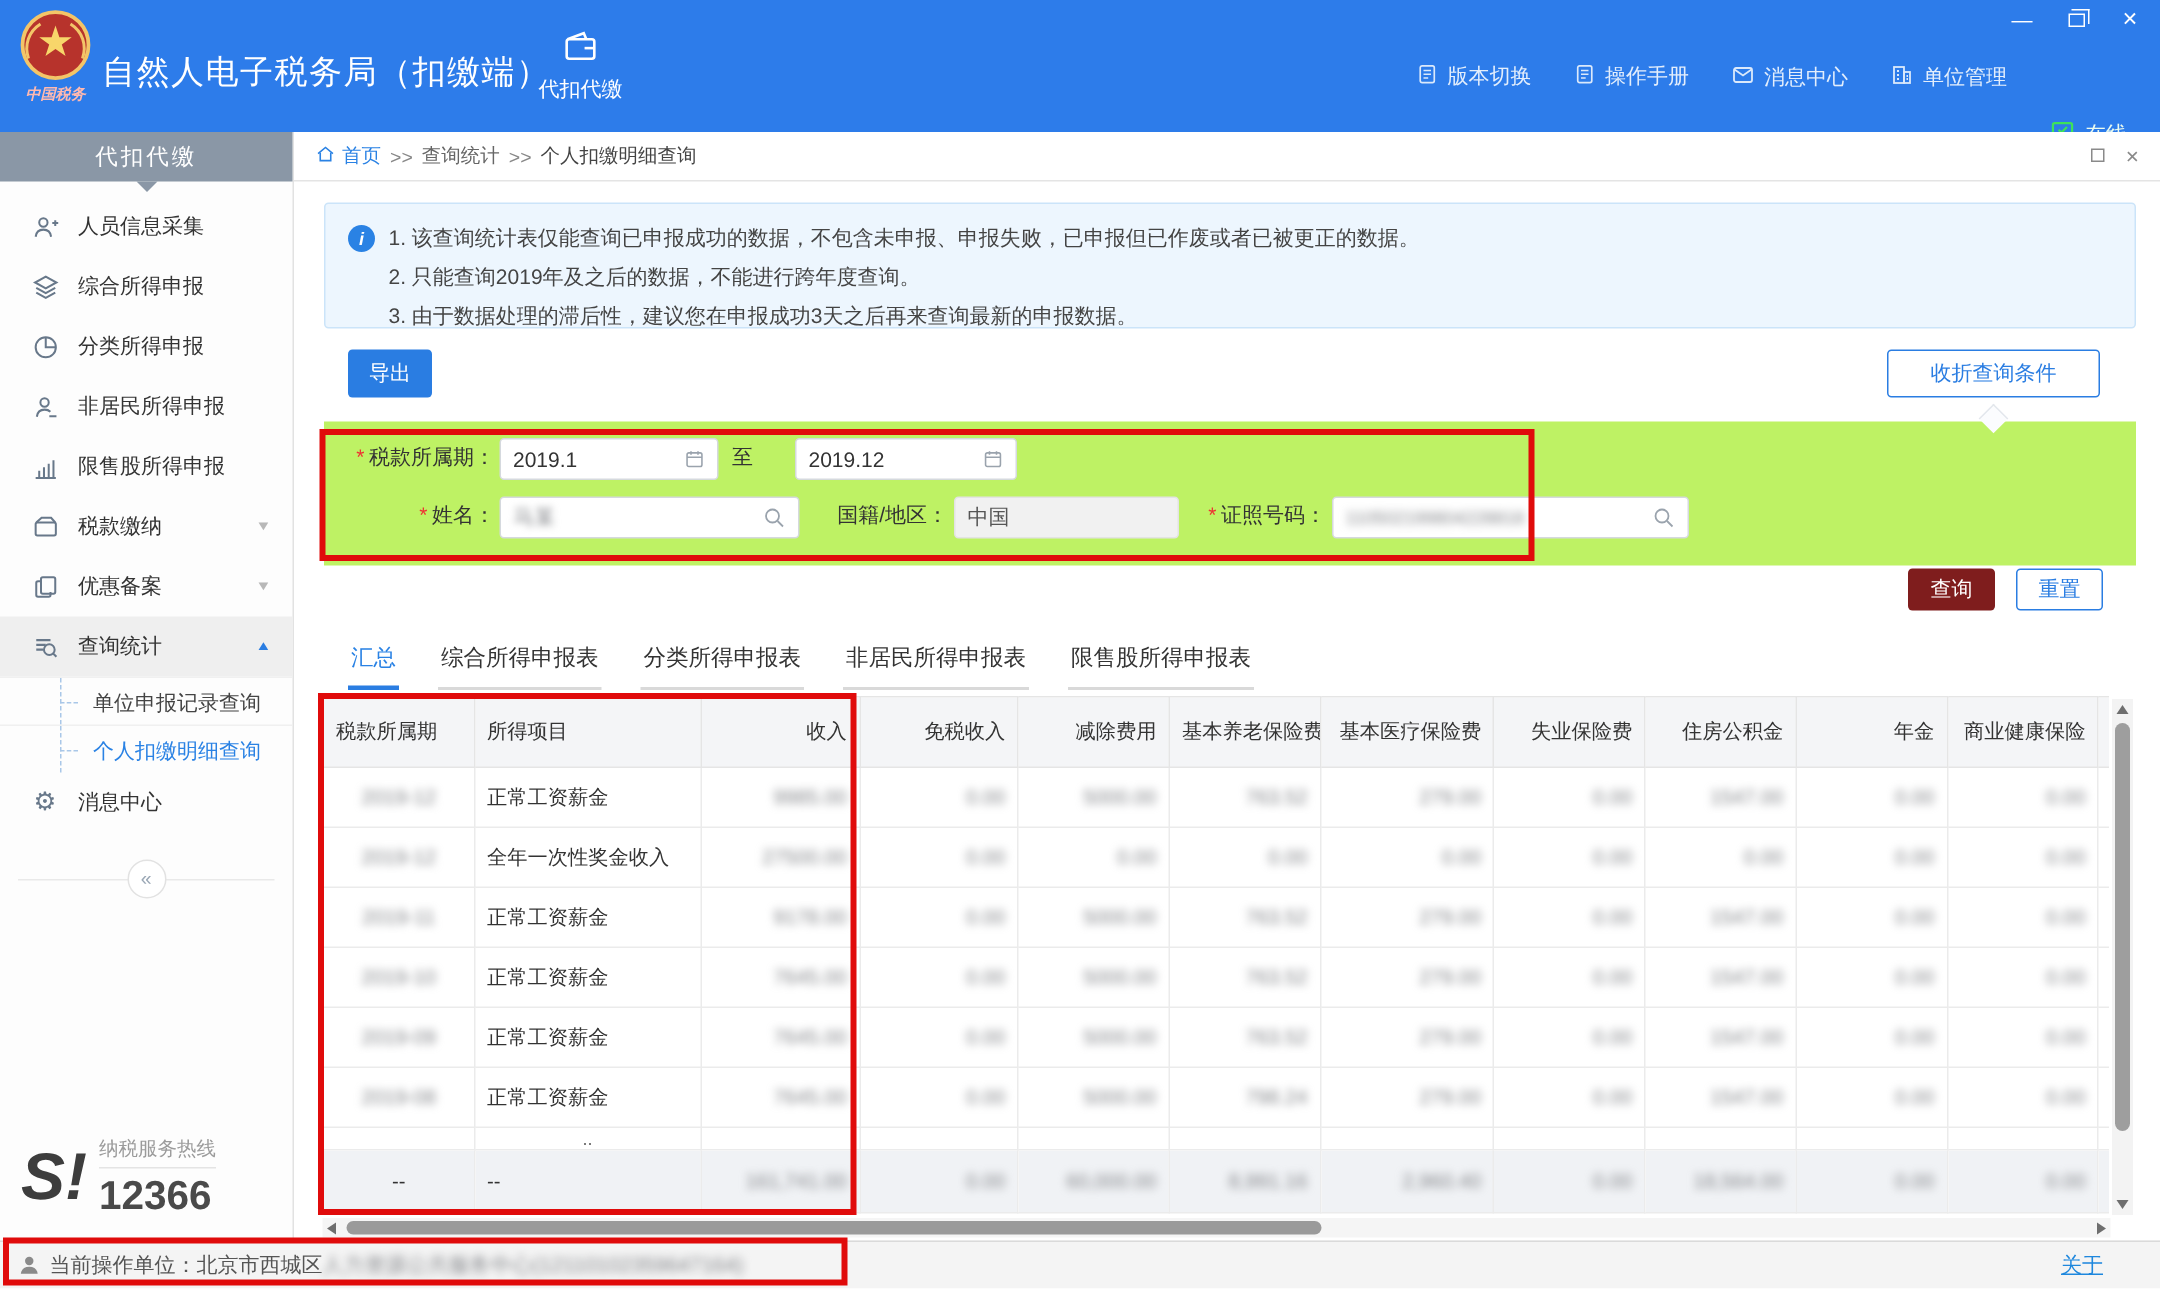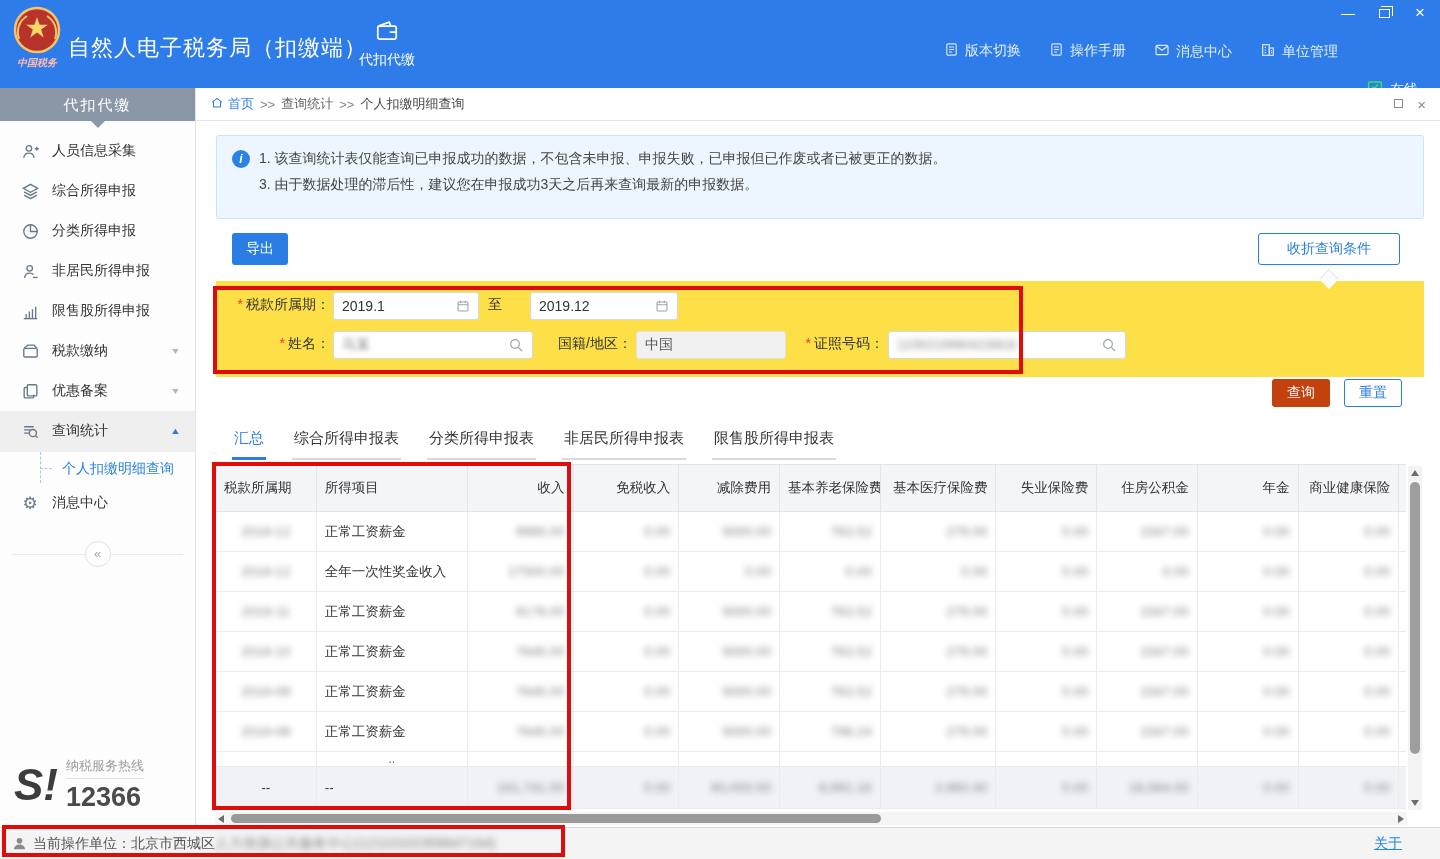--- a/index.html
+++ b/index.html
@@ -53,37 +53,37 @@
   .hotline-number{color:#4a4a4a;font-size:27px;font-weight:bold;margin-top:3px;}
   
   .notice{position:absolute;left:216px;top:135px;width:1208px;height:84px;background:#edf6fe;border:1px solid #cbe4f9;border-radius:3px;padding:9px 14px 9px 42px;color:#444;}
   .notice-line{line-height:26px;font-size:14px;}
   .info-icon{position:absolute;left:15px;top:14px;width:18px;height:18px;border-radius:50%;background:#2a82e4;color:#fff;font-size:12px;text-align:center;line-height:18px;font-weight:bold;font-style:italic;}
   
   .export-btn{position:absolute;left:232px;top:233px;width:56px;height:32px;background:#2a7de2;color:#fff;border:none;border-radius:3px;font-size:14px;cursor:pointer;}
   .collapse-query-btn{position:absolute;left:1258px;top:233px;width:142px;height:32px;background:#fff;color:#2a7de2;border:1px solid #2a7de2;border-radius:3px;font-size:14px;cursor:pointer;}
   .panel-caret{position:absolute;left:1322px;top:272px;width:14px;height:14px;background:#fbfcfe;border-left:1px solid #e3e7ec;border-top:1px solid #e3e7ec;transform:rotate(45deg);z-index:2;}
   
-  .filter-panel{position:absolute;left:216px;top:281px;width:1208px;height:96px;background:#fde047;}
+  .filter-panel{position:absolute;left:216px;top:281px;width:1208px;height:96px;background:#bef264;}
   .f-label{position:absolute;font-size:14px;color:#333;text-align:right;}
   .req{color:#e33;margin-right:3px;}
   .inp{position:absolute;height:28px;border:1px solid #d5d9de;border-radius:3px;background:#fff;display:flex;align-items:center;padding:0 8px;font-size:14px;color:#333;cursor:text;}
   .inp .icon-right{margin-left:auto;display:flex;align-items:center;}
   .inp.disabled{background:#f1f1f1;border-color:#e3e3e3;color:#555;cursor:default;}
   .lbl-period{left:0;top:15px;width:114px;}
   .inp-from{left:117px;top:11px;width:146px;}
   .lbl-to{left:272px;top:15px;width:20px;text-align:left;}
   .inp-to{left:314px;top:11px;width:148px;}
   .lbl-name{left:24px;top:54px;width:90px;}
   .inp-name{left:117px;top:50px;width:200px;}
   .lbl-nation{left:328px;top:54px;width:88px;}
   .inp-nation{left:420px;top:50px;width:150px;}
   .lbl-id{left:578px;top:54px;width:90px;}
   .inp-id{left:672px;top:50px;width:238px;}
-  .query-btn{position:absolute;left:1272px;top:379px;width:58px;height:28px;background:#c2410c;color:#fff;border:none;border-radius:3px;font-size:14px;cursor:pointer;}
+  .query-btn{position:absolute;left:1272px;top:379px;width:58px;height:28px;background:#7f1d1d;color:#fff;border:none;border-radius:3px;font-size:14px;cursor:pointer;}
   .reset-btn{position:absolute;left:1344px;top:379px;width:58px;height:28px;background:#fff;color:#2a7de2;border:1px solid #2a7de2;border-radius:3px;font-size:14px;cursor:pointer;}
   
   .tabs{position:absolute;left:232px;top:429px;display:flex;gap:26px;font-size:15px;}
   .tab{padding:0 2px 9px 2px;border-bottom:2px solid #d9d9d9;color:#333;cursor:pointer;}
   .tab.active{color:#2a82e4;border-bottom:3px solid #2a7de2;}
   
   .table-wrap{position:absolute;left:215px;top:464px;width:1191px;height:346px;overflow:hidden;}
   table{border-collapse:collapse;table-layout:fixed;width:1275px;font-size:13.5px;}
   th,td{border:1px solid #ebebeb;height:40px;padding:0 8px;overflow:hidden;white-space:nowrap;background:#fff;}
   thead th{height:47px;background:#f4f5f7;border-color:#e5e5e5;font-weight:normal;color:#333;font-size:13.5px;}
@@ -281,20 +281,21 @@
       <span class="mi-icon">
           <svg width="19" height="19" viewBox="0 0 24 24" fill="none" stroke="#68788a" stroke-width="1.7">
             <path d="M4 6h12M4 10h8M4 14h6"></path>
             <circle cx="15" cy="14" r="4.5"></circle>
             <path d="M18.2 17.2 21 20"></path>
           </svg>
         </span>
       <span>查询统计</span>
       <span class="chev blue">▲</span>
     </div>
+    <div class="submenu-item">单位申报记录查询</div>
     <div class="submenu-item active">个人扣缴明细查询</div>
     <div class="menu-item">
       <span class="mi-icon">⚙</span>
       <span>消息中心</span>
     </div>
     <div class="collapse-row">
       <span class="collapse-btn">«</span>
     </div>
   </div>
   <div class="hotline">
@@ -302,20 +303,21 @@
     <span>
       <div class="hotline-label">纳税服务热线</div>
       <div class="hotline-number">12366</div>
     </span>
   </div>
 </div>
 
 <div class="notice">
   <span class="info-icon">i</span>
   <div class="notice-line">1. 该查询统计表仅能查询已申报成功的数据，不包含未申报、申报失败，已申报但已作废或者已被更正的数据。</div>
+  <div class="notice-line">2. 只能查询2019年及之后的数据，不能进行跨年度查询。</div>
   <div class="notice-line">3. 由于数据处理的滞后性，建议您在申报成功3天之后再来查询最新的申报数据。</div>
 </div>
 
 <button class="export-btn">导出</button>
 <button class="collapse-query-btn">收折查询条件</button>
 <div class="panel-caret"></div>
 
 <div class="filter-panel">
   <div class="f-label lbl-period"><span class="req">*</span><span>税款所属期：</span></div>
   <div class="inp inp-from">

